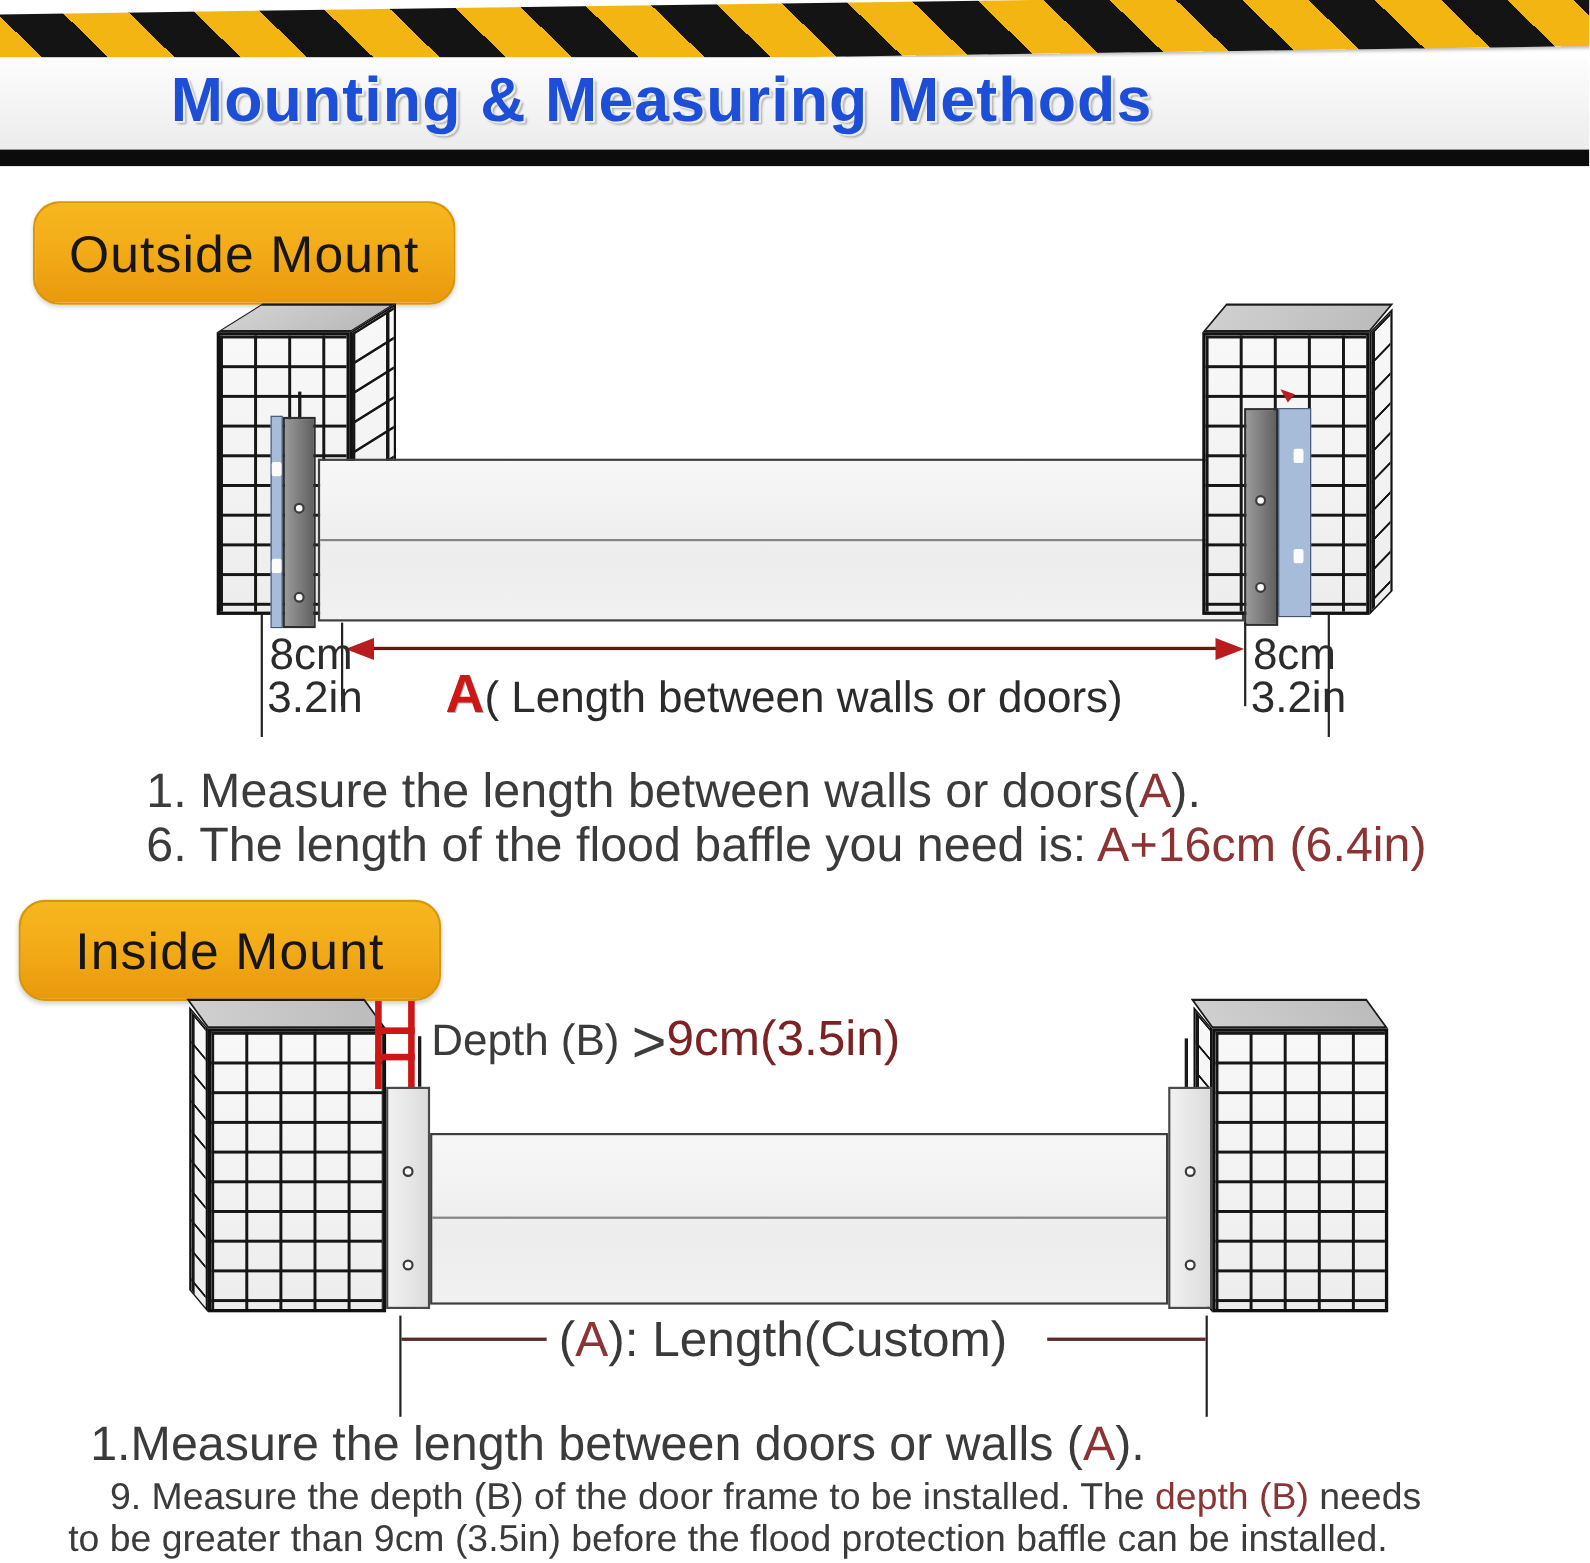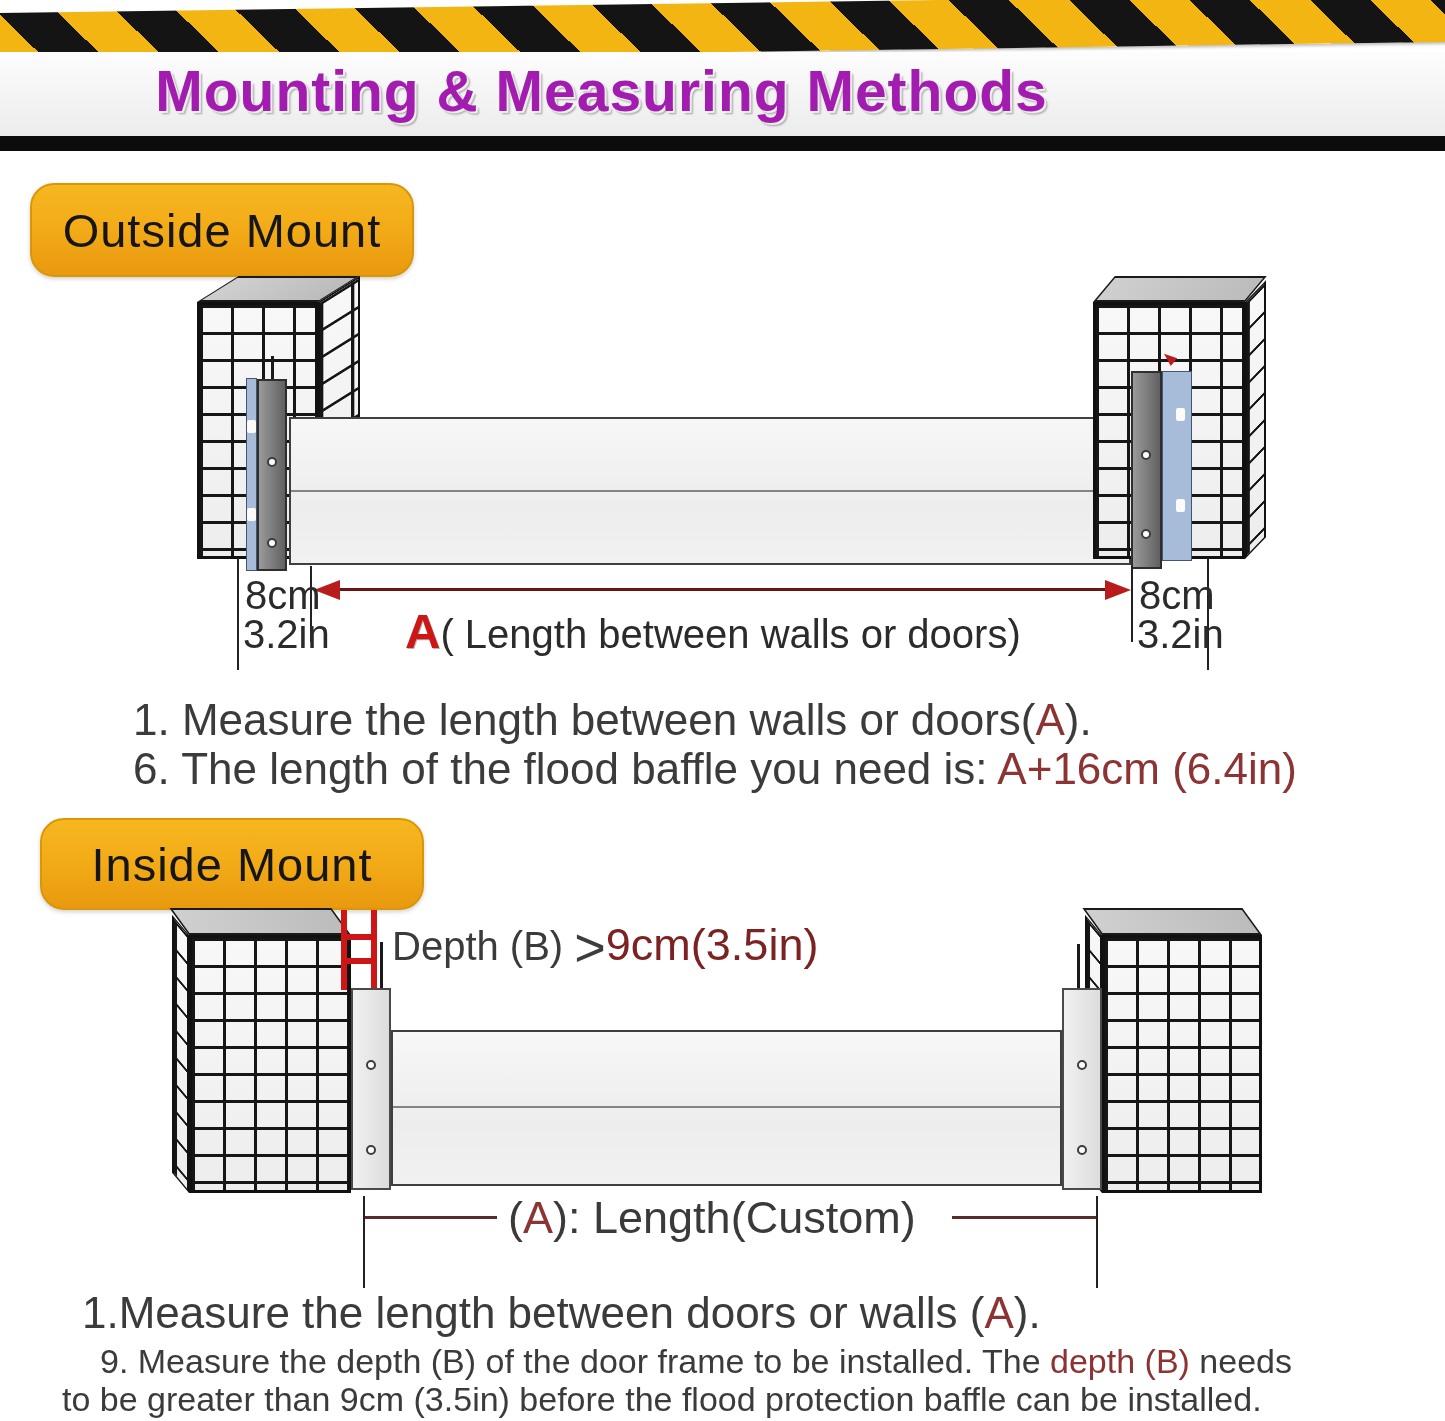--- a/index.html
+++ b/index.html
@@ -12,21 +12,21 @@
           font-family:"Liberation Sans", sans-serif;}
   .abs{position:absolute;}
 
   
   .hazard{left:-12px;top:3px;width:1470px;height:49px;transform:rotate(-0.8deg);
     background:repeating-linear-gradient(45deg,var(--hazard-yellow) 0 42px,var(--hazard-black) 42px 84px);
     box-shadow:0 2px 3px rgba(0,0,0,.25);}
   .title-band{left:0;top:52px;width:1445px;height:84px;
     background:linear-gradient(180deg,#fdfdfd,#ececec);}
   .page-title{left:0;top:58px;width:1203px;text-align:center;font-size:57px;font-weight:700;
-    color:#a21caf;letter-spacing:1px;
+    color:#1d4ed8;letter-spacing:1px;
     text-shadow:2px 2px 1px rgba(255,255,255,.85), 3px 3px 2px rgba(0,0,0,.35);}
   .black-bar{left:0;top:136px;width:1445px;height:15px;background:#0c0c0c;}
 
   
   .badge{width:380px;height:90px;border-radius:24px;
     background:linear-gradient(180deg,#f6b71f,var(--badge-yellow) 45%,var(--badge-yellow-dark));
     border:2px solid #d99708;display:flex;align-items:center;justify-content:center;
     font-size:47px;color:#161616;letter-spacing:1px;box-shadow:0 2px 4px rgba(0,0,0,.18);}
 
   
@@ -121,21 +121,21 @@
     <span class="bigA">A</span><span class="dimtxt">( Length between walls or doors)</span>
   </div>
 
   <div class="abs steptxt" style="left:133px;top:695px;">
     <span>1. Measure the length between walls or doors(</span><span class="accent">A</span><span>).</span>
   </div>
   <div class="abs steptxt" style="left:133px;top:744px;">
     <span>6. The length of the flood baffle you need is: </span><span class="accent">A+16cm (6.4in)</span><span></span>
   </div>
 
-  <div class="abs badge" style="left:40px;top:818px;width:380px;height:88px;">
+  <div class="abs badge" style="left:17px;top:818px;width:380px;height:88px;">
     <span>Inside Mount</span>
   </div>
 
   <div class="abs pillar-top" style="left:189px;top:908px;width:162px;height:27px;transform:skewX(36deg);transform-origin:bottom left;"></div>
   <div class="abs brick side" style="left:172px;top:935px;width:17px;height:258px;transform:skewY(50deg);transform-origin:top right;"></div>
   <div class="abs brick" style="left:189px;top:935px;width:162px;height:258px;"></div>
 
   <div class="abs redbar" style="left:341px;top:910px;width:6px;height:80px;"></div>
   <div class="abs redbar" style="left:371px;top:910px;width:6px;height:80px;"></div>
   <div class="abs redbar" style="left:341px;top:934px;width:36px;height:6px;"></div>

